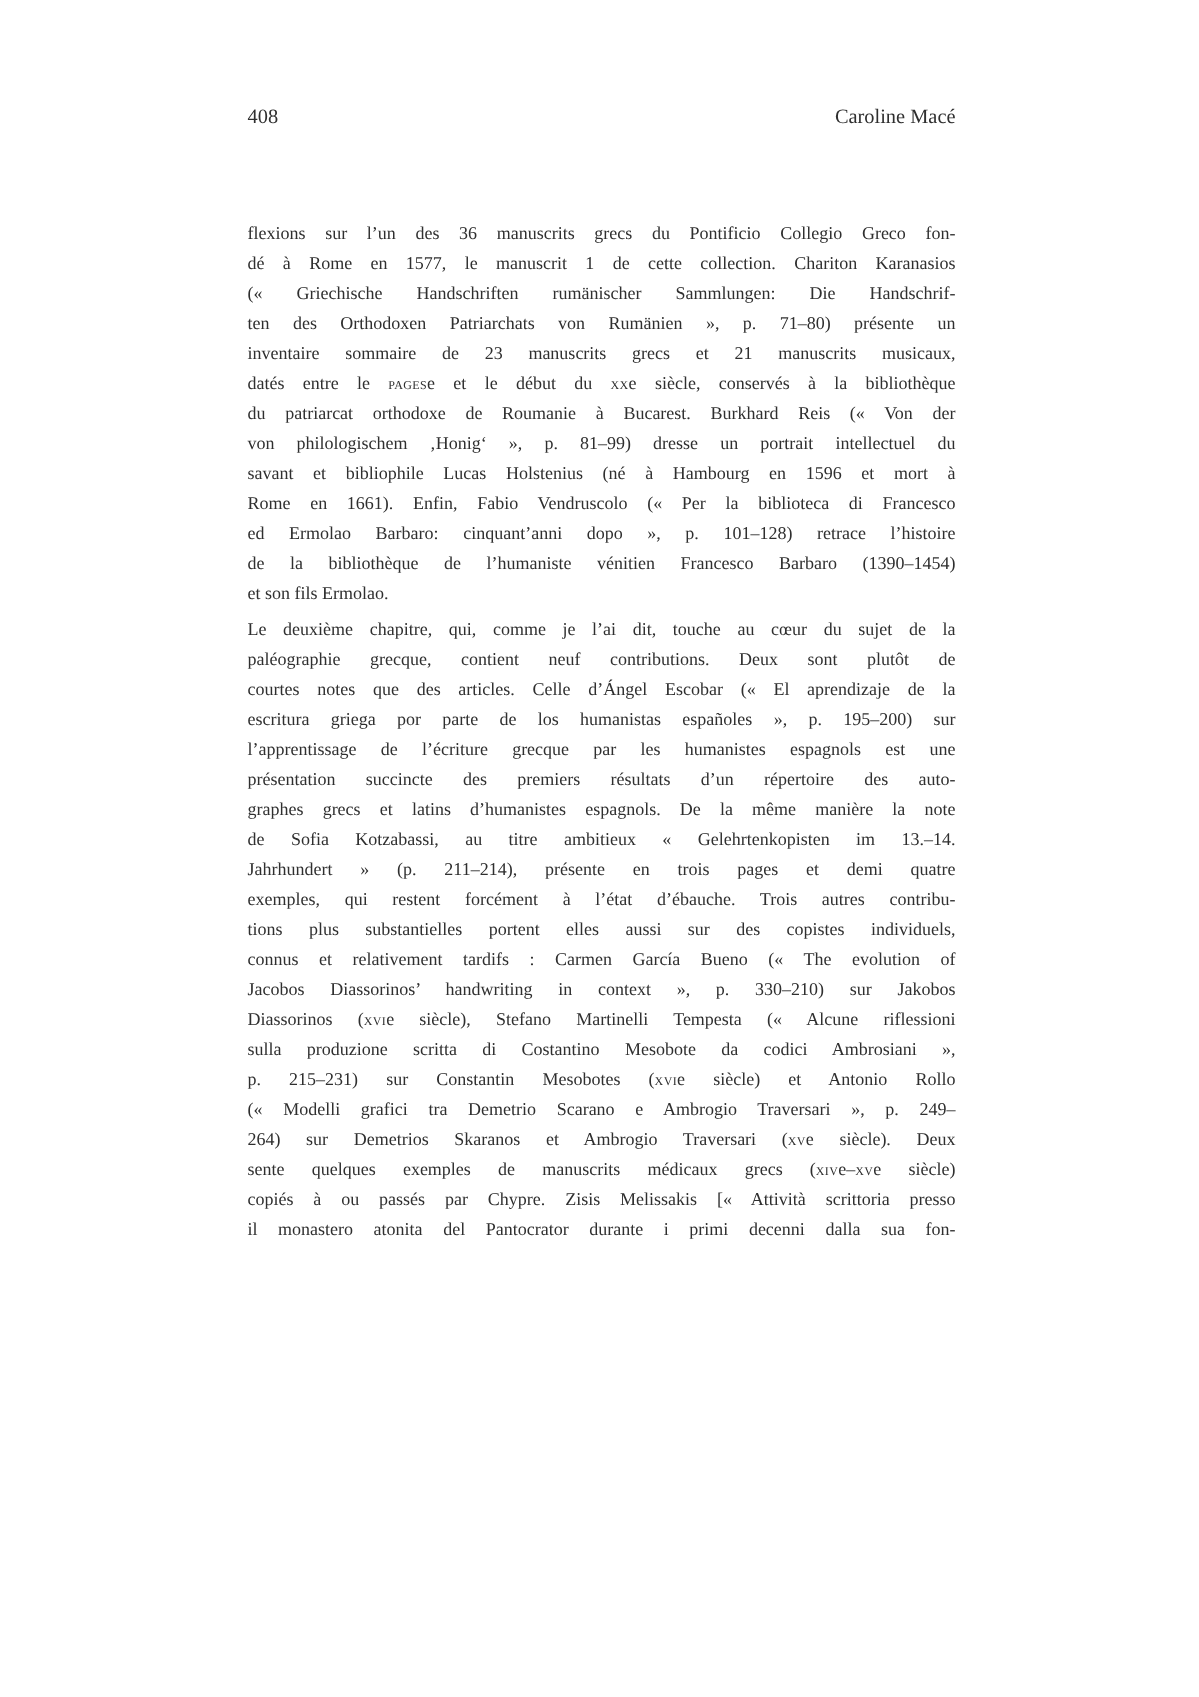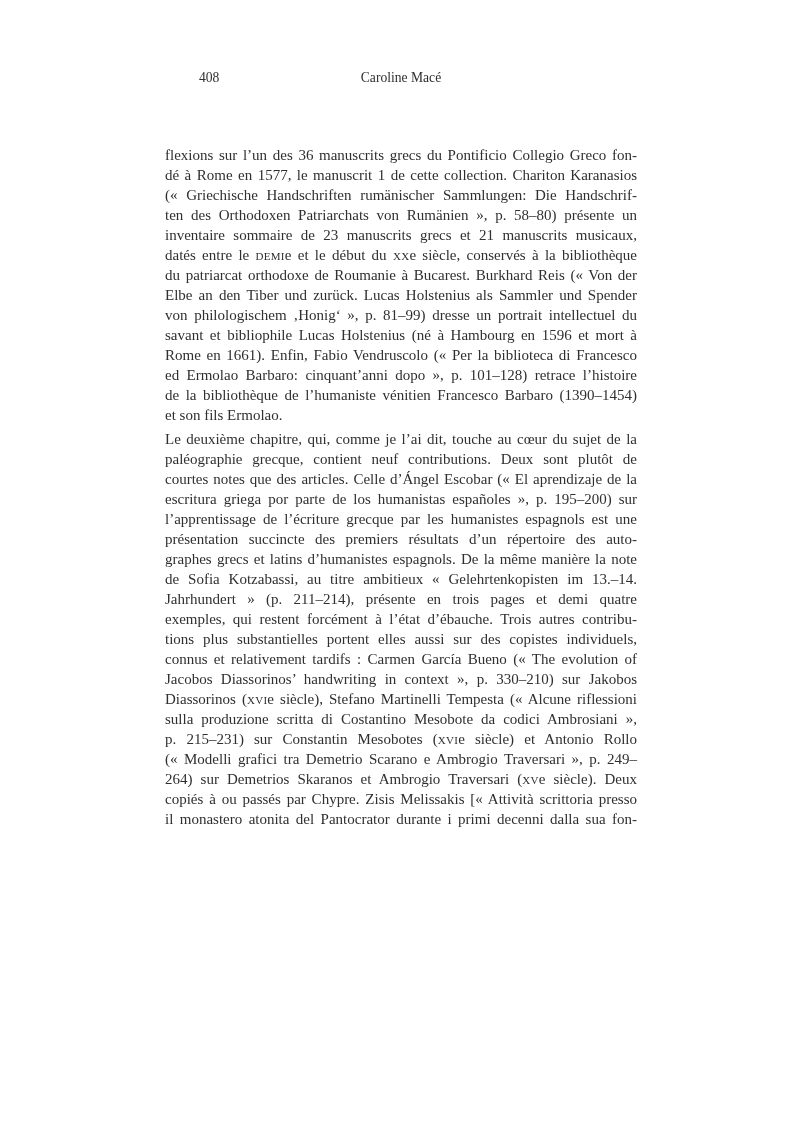--- a/index.html
+++ b/index.html
@@ -25,31 +25,30 @@
     left: 165px;
     top: 70px;
     width: 472px;
     font-size: 13.6px;
     line-height: 16px;
   }
   .page-number {
     position: absolute;
     left: 0;
     top: 0;
-    margin-left: 34px;
   }
   .running-head {
-    text-align: center;
+    text-align: right;
   }
   .body-text {
     position: absolute;
     left: 165px;
     top: 145px;
     width: 472px;
-    font-size: 15px;
+    font-size: 12px;
   }
   .paragraph + .paragraph {
     margin-top: 4px;
   }
   .line {
     height: 20px;
     line-height: 20px;
     text-align: justify;
     text-align-last: justify;
     text-justify: inter-word;
@@ -69,25 +68,24 @@
 <div class="page">
   <div class="running-header">
     <span class="page-number">408</span>
     <div class="running-head">Caroline Macé</div>
   </div>
   <div class="body-text">
       <div class="paragraph">
         <div class="line"><span>flexions sur l’un des 36 manuscrits grecs du Pontificio Collegio Greco fon-</span></div>
         <div class="line"><span>dé à Rome en 1577, le manuscrit 1 de cette collection. Chariton Karanasios</span></div>
         <div class="line"><span>(« Griechische Handschriften rumänischer Sammlungen: Die Handschrif-</span></div>
-        <div class="line"><span>ten des Orthodoxen Patriarchats von Rumänien », p. 58–80) présente un</span></div>
+        <div class="line"><span>ten des Orthodoxen Patriarchats von Rumänien », p. 71–80) présente un</span></div>
         <div class="line"><span>inventaire sommaire de 23 manuscrits grecs et 21 manuscrits musicaux,</span></div>
-        <div class="line"><span>datés entre le </span><span class="sc">demi</span><span>e et le début du </span><span class="sc">xx</span><span>e siècle, conservés à la bibliothèque</span></div>
+        <div class="line"><span>datés entre le </span><span class="sc">pages</span><span>e et le début du </span><span class="sc">xx</span><span>e siècle, conservés à la bibliothèque</span></div>
         <div class="line"><span>du patriarcat orthodoxe de Roumanie à Bucarest. Burkhard Reis (« Von der</span></div>
-        <div class="line"><span>Elbe an den Tiber und zurück. Lucas Holstenius als Sammler und Spender</span></div>
         <div class="line"><span>von philologischem ‚Honig‘ », p. 81–99) dresse un portrait intellectuel du</span></div>
         <div class="line"><span>savant et bibliophile Lucas Holstenius (né à Hambourg en 1596 et mort à</span></div>
         <div class="line"><span>Rome en 1661). Enfin, Fabio Vendruscolo (« Per la biblioteca di Francesco</span></div>
         <div class="line"><span>ed Ermolao Barbaro: cinquant’anni dopo », p. 101–128) retrace l’histoire</span></div>
         <div class="line"><span>de la bibliothèque de l’humaniste vénitien Francesco Barbaro (1390–1454)</span></div>
         <div class="line last"><span>et son fils Ermolao.</span></div>
       </div>
       <div class="paragraph">
         <div class="line"><span>Le deuxième chapitre, qui, comme je l’ai dit, touche au cœur du sujet de la</span></div>
         <div class="line"><span>paléographie grecque, contient neuf contributions. Deux sont plutôt de</span></div>
@@ -100,17 +98,18 @@
         <div class="line"><span>Jahrhundert » (p. 211–214), présente en trois pages et demi quatre</span></div>
         <div class="line"><span>exemples, qui restent forcément à l’état d’ébauche. Trois autres contribu-</span></div>
         <div class="line"><span>tions plus substantielles portent elles aussi sur des copistes individuels,</span></div>
         <div class="line"><span>connus et relativement tardifs : Carmen García Bueno (« The evolution of</span></div>
         <div class="line"><span>Jacobos Diassorinos’ handwriting in context », p. 330–210) sur Jakobos</span></div>
         <div class="line"><span>Diassorinos (</span><span class="sc">xvi</span><span>e siècle), Stefano Martinelli Tempesta (« Alcune riflessioni</span></div>
         <div class="line"><span>sulla produzione scritta di Costantino Mesobote da codici Ambrosiani »,</span></div>
         <div class="line"><span>p. 215–231) sur Constantin Mesobotes (</span><span class="sc">xvi</span><span>e siècle) et Antonio Rollo</span></div>
         <div class="line"><span>(« Modelli grafici tra Demetrio Scarano e Ambrogio Traversari », p. 249–</span></div>
         <div class="line"><span>264) sur Demetrios Skaranos et Ambrogio Traversari (</span><span class="sc">xv</span><span>e siècle). Deux</span></div>
+        <div class="line"><span>sente quelques exemples de manuscrits médicaux grecs (</span><span class="sc">xiv</span><span>e–</span><span class="sc">xv</span><span>e siècle)</span></div>
         <div class="line"><span>copiés à ou passés par Chypre. Zisis Melissakis [« Attività scrittoria presso</span></div>
         <div class="line"><span>il monastero atonita del Pantocrator durante i primi decenni dalla sua fon-</span></div>
       </div>
     </div>
 </div>
 
 </body></html>

